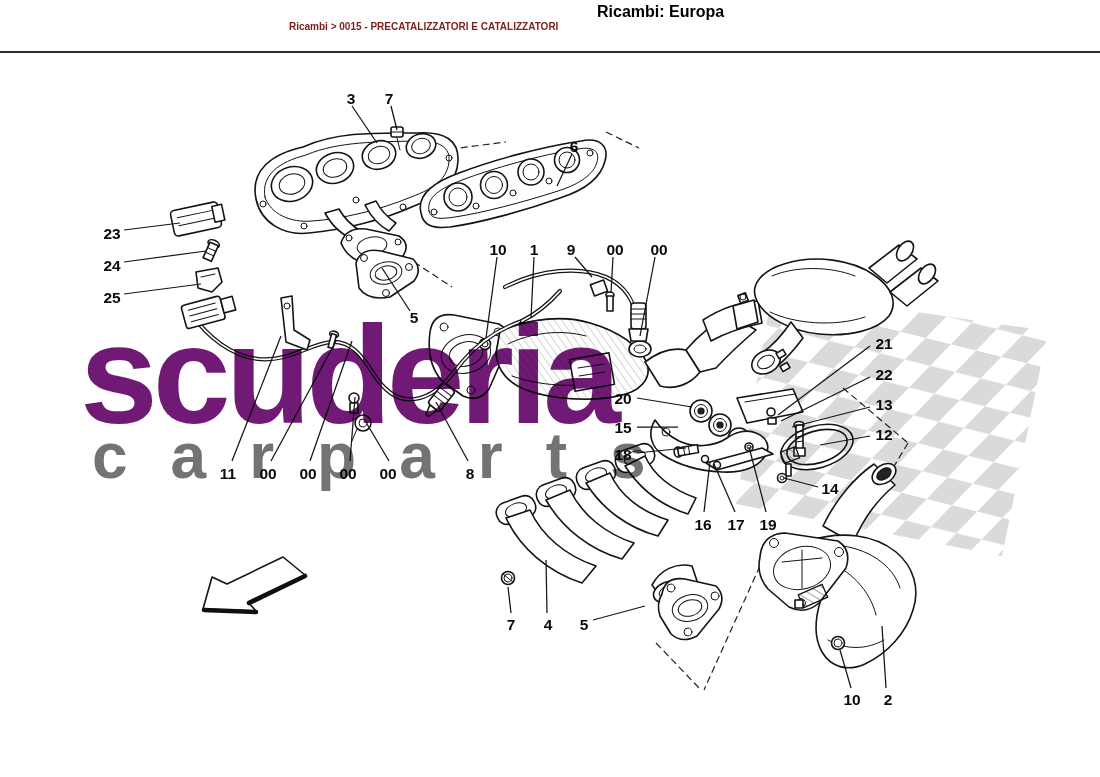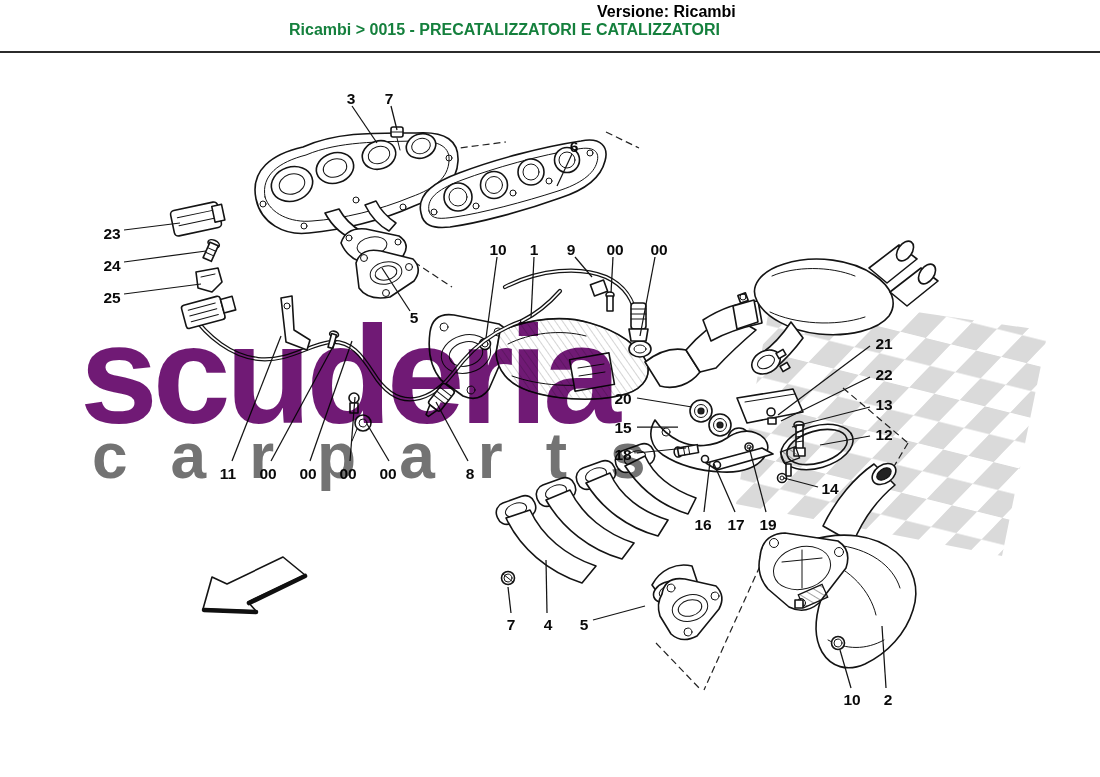--- a/index.html
+++ b/index.html
@@ -1,19 +1,19 @@
 <!DOCTYPE html>
 <html><head>
 <meta charset="utf-8">
 <style>
   html,body{margin:0;padding:0}
   body{width:1100px;height:777px;position:relative;background:#fff;
        font-family:"Liberation Sans",sans-serif;overflow:hidden}
   .version{position:absolute;left:597px;top:3px;font-weight:bold;font-size:16px;color:#000;white-space:nowrap}
-  .breadcrumb{position:absolute;left:289px;top:21px;font-weight:bold;font-size:16px;color:#15803d;white-space:nowrap}
+  .breadcrumb{position:absolute;left:289px;top:21px;font-weight:bold;font-size:10px;color:#7f1d1d;white-space:nowrap}
   .rule{position:absolute;left:0;top:51px;width:1100px;height:2px;background:#2b2b2b}
   #diagram{position:absolute;left:0;top:0}
   
   .s{fill:#ffffff;stroke:#141414;stroke-width:1.6;stroke-linejoin:round;stroke-linecap:round}
   .o{fill:none;stroke:#141414;stroke-width:1.6;stroke-linejoin:round;stroke-linecap:round}
   .t{fill:none;stroke:#141414;stroke-width:1;stroke-linejoin:round;stroke-linecap:round}
   .k{fill:#222;stroke:#141414;stroke-width:1.2}
   .h{fill:url(#hatch);stroke:#141414;stroke-width:1.3}
   .d{fill:none;stroke:#222;stroke-width:1.2;stroke-dasharray:7 4}
   .thick{fill:none;stroke:#101010;stroke-width:4.6;stroke-linecap:round}
@@ -433,18 +433,18 @@
       <text x="548" y="629.5" class="callout">4</text>
       <line x1="593" y1="620" x2="645" y2="606" class="leader"></line>
       <text x="584" y="629.5" class="callout">5</text>
       <line x1="851" y1="688" x2="840" y2="650" class="leader"></line>
       <text x="852" y="704.5" class="callout">10</text>
       <line x1="886" y1="688" x2="882" y2="626" class="leader"></line>
       <text x="888" y="704.5" class="callout">2</text>
     </g>
 </svg>
 
-<div class="version">Versione: Ricambi</div>
+<div class="version">Ricambi: Europa</div>
 <div class="breadcrumb">Ricambi &gt; 0015 - PRECATALIZZATORI E CATALIZZATORI</div>
 <div class="rule"></div>
 
 <div class="wm wm1">scuderia</div>
 <div class="wm wm2">carparts</div>
 
 </body></html>

